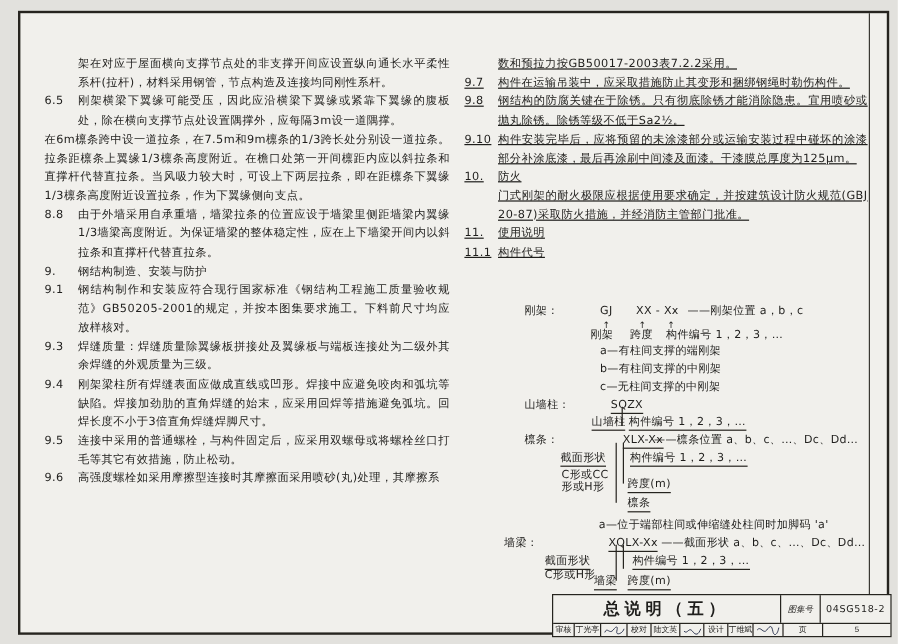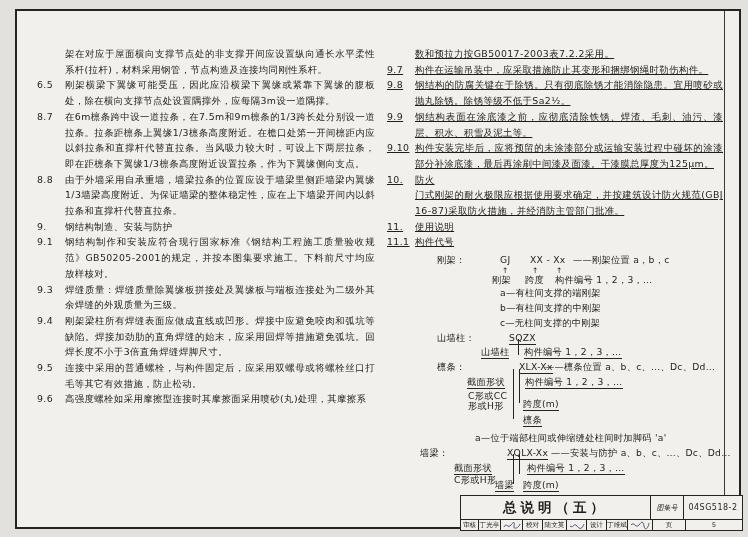--- a/index.html
+++ b/index.html
@@ -58,21 +58,20 @@
   <div class="col col-left">
     <div class="row">
       <div class="no"></div>
       <div class="txt">架在对应于屋面横向支撑节点处的非支撑开间应设置纵向通长水平柔性系杆(拉杆)，材料采用钢管，节点构造及连接均同刚性系杆。</div>
     </div>
     <div class="row">
         <div class="no">6.5</div>
         <div class="txt">刚架横梁下翼缘可能受压，因此应沿横梁下翼缘或紧靠下翼缘的腹板处，除在横向支撑节点处设置隅撑外，应每隔3m设一道隅撑。</div>
       </div>
     <div class="row">
-        <div class="no">8.7</div>
         <div class="txt">在6m檩条跨中设一道拉条，在7.5m和9m檩条的1/3跨长处分别设一道拉条。拉条距檩条上翼缘1/3檩条高度附近。在檐口处第一开间檩距内应以斜拉条和直撑杆代替直拉条。当风吸力较大时，可设上下两层拉条，即在距檩条下翼缘1/3檩条高度附近设置拉条，作为下翼缘侧向支点。</div>
       </div>
     <div class="row">
         <div class="no">8.8</div>
         <div class="txt">由于外墙采用自承重墙，墙梁拉条的位置应设于墙梁里侧距墙梁内翼缘1/3墙梁高度附近。为保证墙梁的整体稳定性，应在上下墙梁开间内以斜拉条和直撑杆代替直拉条。</div>
       </div>
     <div class="row">
         <div class="no">9.</div>
         <div class="txt">钢结构制造、安装与防护</div>
       </div>
@@ -105,34 +104,30 @@
     </div>
     <div class="row">
         <div class="no">9.7</div>
         <div class="txt">构件在运输吊装中，应采取措施防止其变形和捆绑钢绳时勒伤构件。</div>
       </div>
     <div class="row">
         <div class="no">9.8</div>
         <div class="txt">钢结构的防腐关键在于除锈。只有彻底除锈才能消除隐患。宜用喷砂或抛丸除锈。除锈等级不低于Sa2½。</div>
       </div>
     <div class="row">
-        <div class="no">9.9</div>
-        <div class="txt">钢结构表面在涂底漆之前，应彻底清除铁锈、焊渣、毛刺、油污、漆层、积水、积雪及泥土等。</div>
-      </div>
-    <div class="row">
         <div class="no">9.10</div>
         <div class="txt">构件安装完毕后，应将预留的未涂漆部分或运输安装过程中碰坏的涂漆部分补涂底漆，最后再涂刷中间漆及面漆。干漆膜总厚度为125μm。</div>
       </div>
     <div class="row">
         <div class="no">10.</div>
         <div class="txt">防火</div>
       </div>
     <div class="row">
         <div class="no"></div>
-        <div class="txt">门式刚架的耐火极限应根据使用要求确定，并按建筑设计防火规范(GBJ 16-87)采取防火措施，并经消防主管部门批准。</div>
+        <div class="txt">门式刚架的耐火极限应根据使用要求确定，并按建筑设计防火规范(GBJ 20-87)采取防火措施，并经消防主管部门批准。</div>
       </div>
     <div class="row">
         <div class="no">11.</div>
         <div class="txt">使用说明</div>
       </div>
     <div class="row">
         <div class="no">11.1</div>
         <div class="txt">构件代号</div>
       </div>
   </div>
@@ -148,40 +143,40 @@
     <span class="dg arrow" style="left:539px;top:254px">↑</span>
     <span class="dg" style="left:475px;top:263px">刚架</span>
     <span class="dg" style="left:508px;top:263px">跨度</span>
     <span class="dg" style="left:538px;top:263px">构件编号 1，2，3，…</span>
     <span class="dg" style="left:483px;top:276px">a—有柱间支撑的端刚架</span>
     <span class="dg" style="left:483px;top:291px">b—有柱间支撑的中刚架</span>
     <span class="dg" style="left:483px;top:306px">c—无柱间支撑的中刚架</span>
 
     <span class="dg" style="left:420px;top:321px">山墙柱：</span>
     <span class="dg u" style="left:492px;top:321px">SQZX</span>
-    <span class="dg u" style="left:464px;top:335px">山墙柱</span>
+    <span class="dg u" style="left:476px;top:335px">山墙柱</span>
     <div class="vl" style="left:501px;top:328px;height:16px"></div>
     <span class="dg u" style="left:507px;top:335px">构件编号 1，2，3，…</span>
 
     <span class="dg" style="left:420px;top:350px">檩条：</span>
     <span class="dg u" style="left:502px;top:350px">XLX-Xx</span>
     <span class="dg" style="left:528px;top:350px">——檩条位置 a、b、c、…、Dc、Dd…</span>
     <span class="dg u" style="left:450px;top:365px">截面形状</span>
     <span class="dg u" style="left:508px;top:365px">构件编号 1，2，3，…</span>
     <span class="dg" style="left:451px;top:379px">C形或CC</span>
     <span class="dg" style="left:451px;top:389px">形或H形</span>
     <span class="dg u" style="left:506px;top:387px">跨度(m)</span>
     <span class="dg u" style="left:506px;top:403px">檩条</span>
     <div class="vl" style="left:496px;top:358px;height:50px"></div>
     <div class="vl" style="left:502px;top:358px;height:34px"></div>
-    <span class="dg" style="left:458px;top:421px">a—位于端部柱间或伸缩缝处柱间时加脚码 'a'</span>
+    <span class="dg" style="left:482px;top:421px">a—位于端部柱间或伸缩缝处柱间时加脚码 'a'</span>
 
     <span class="dg" style="left:403px;top:436px">墙梁：</span>
     <span class="dg u" style="left:490px;top:436px">XQLX-Xx</span>
-    <span class="dg" style="left:534px;top:436px">——安装与防护 a、b、c、…、Dc、Dd…</span>
+    <span class="dg" style="left:534px;top:436px">——截面形状 a、b、c、…、Dc、Dd…</span>
     <span class="dg u" style="left:437px;top:451px">截面形状</span>
     <span class="dg u" style="left:510px;top:451px">构件编号 1，2，3，…</span>
     <span class="dg" style="left:437px;top:463px">C形或H形</span>
     <span class="dg u" style="left:478px;top:468px">墙梁</span>
     <span class="dg u" style="left:506px;top:468px">跨度(m)</span>
     <div class="vl" style="left:496px;top:443px;height:30px"></div>
     <div class="vl" style="left:502px;top:443px;height:20px"></div>
   </div>
 
   <div class="tb">

